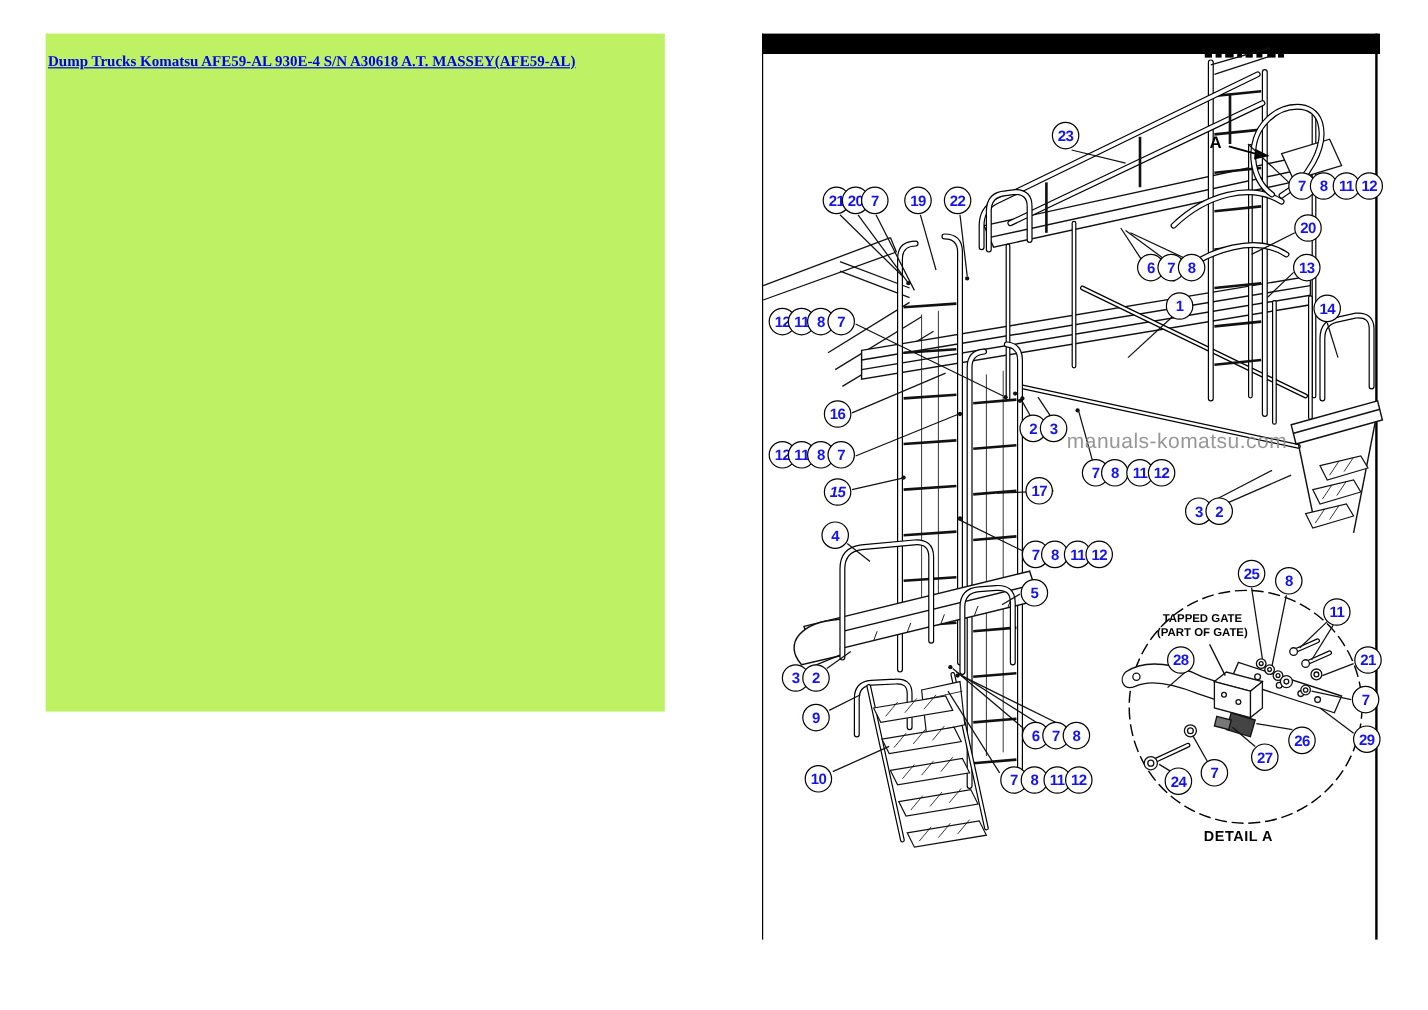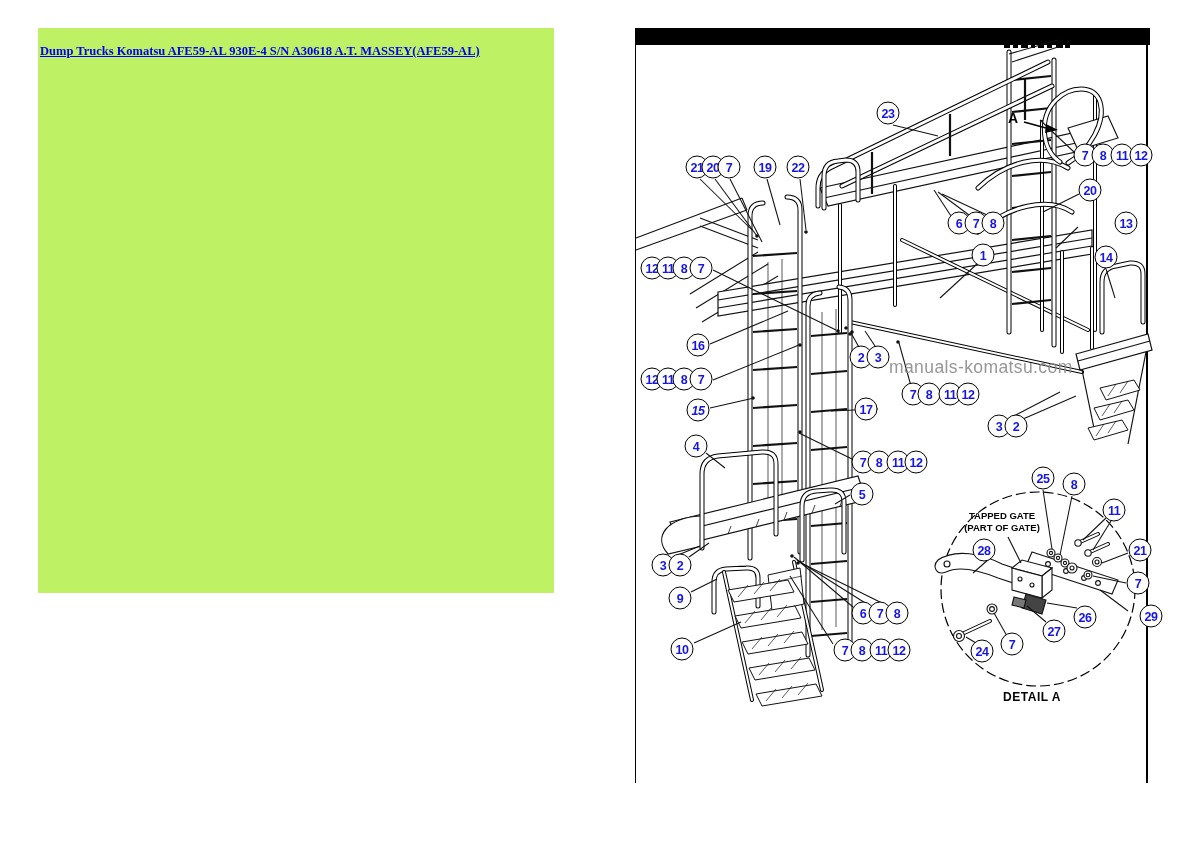--- a/index.html
+++ b/index.html
@@ -399,21 +399,21 @@
     <div class="callout" style="left: 697px; top: 167px;">21</div>
     <div class="callout" style="left: 713px; top: 167px;">20</div>
     <div class="callout" style="left: 729px; top: 167px;">7</div>
     <div class="callout" style="left: 765px; top: 167px;">19</div>
     <div class="callout" style="left: 798px; top: 167px;">22</div>
     <div class="callout" style="left: 1085px; top: 155px;">7</div>
     <div class="callout" style="left: 1103px; top: 155px;">8</div>
     <div class="callout" style="left: 1122px; top: 155px;">11</div>
     <div class="callout" style="left: 1141px; top: 155px;">12</div>
     <div class="callout" style="left: 1090px; top: 190px;">20</div>
-    <div class="callout" style="left: 1126px; top: 223px;">13</div>
+    <div class="callout" style="left: 1089px; top: 223px;">13</div>
     <div class="callout" style="left: 1106px; top: 257px;">14</div>
     <div class="callout" style="left: 959px; top: 223px;">6</div>
     <div class="callout" style="left: 976px; top: 223px;">7</div>
     <div class="callout" style="left: 993px; top: 223px;">8</div>
     <div class="callout" style="left: 983px; top: 255px;">1</div>
     <div class="callout" style="left: 652px; top: 268px;">12</div>
     <div class="callout" style="left: 668px; top: 268px;">11</div>
     <div class="callout" style="left: 684px; top: 268px;">8</div>
     <div class="callout" style="left: 701px; top: 268px;">7</div>
     <div class="callout" style="left: 698px; top: 345px;">16</div>
@@ -446,19 +446,19 @@
     <div class="callout" style="left: 897px; top: 613px;">8</div>
     <div class="callout" style="left: 845px; top: 650px;">7</div>
     <div class="callout" style="left: 862px; top: 650px;">8</div>
     <div class="callout" style="left: 881px; top: 650px;">11</div>
     <div class="callout" style="left: 899px; top: 650px;">12</div>
     <div class="callout" style="left: 1043px; top: 478px;">25</div>
     <div class="callout" style="left: 1074px; top: 484px;">8</div>
     <div class="callout" style="left: 1114px; top: 510px;">11</div>
     <div class="callout" style="left: 1140px; top: 550px;">21</div>
     <div class="callout" style="left: 1138px; top: 583px;">7</div>
-    <div class="callout" style="left: 1139px; top: 616px; margin-left: 12px;">29</div>
+    <div class="callout" style="left: 1139px; top: 616px;">29</div>
     <div class="callout" style="left: 984px; top: 550px;">28</div>
     <div class="callout" style="left: 1085px; top: 617px;">26</div>
     <div class="callout" style="left: 1054px; top: 631px;">27</div>
     <div class="callout" style="left: 982px; top: 651px; text-align: right;">24</div>
     <div class="callout" style="left: 1012px; top: 644px;">7</div>
   </div>
 
 </body></html>

